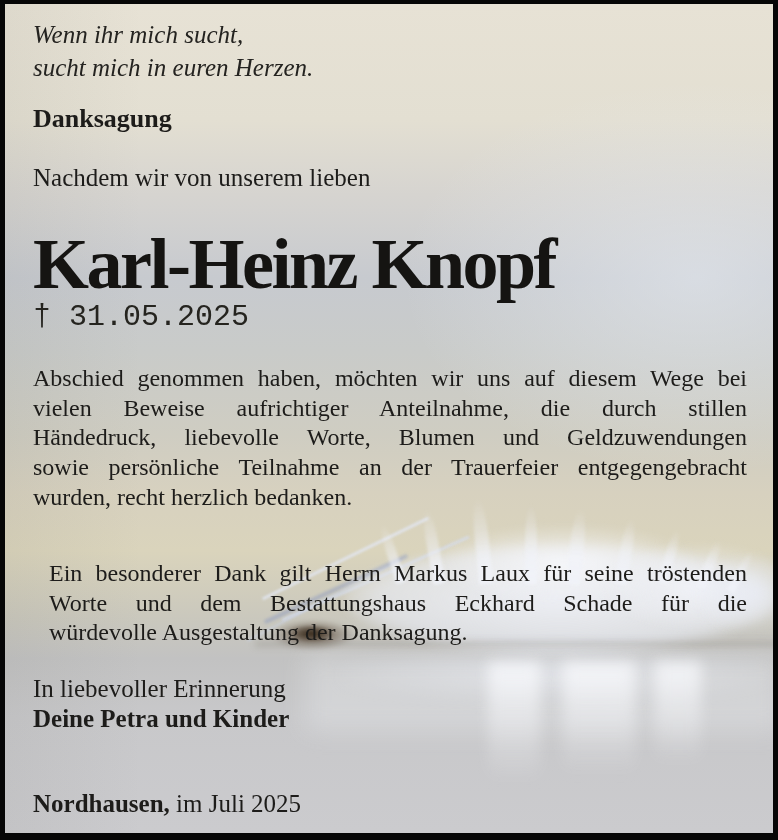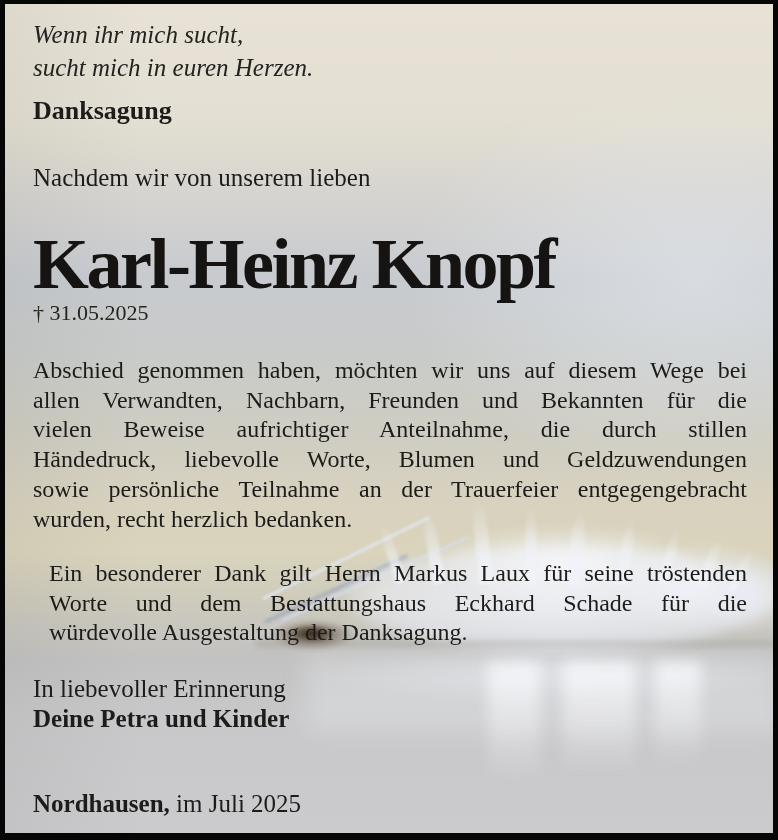--- a/index.html
+++ b/index.html
@@ -64,27 +64,27 @@
   .reflect-main { position: absolute; left: 335px; top: 645px; width: 430px; height: 52px;
     background: radial-gradient(ellipse, rgba(224,226,233,0.85), rgba(224,226,233,0) 78%); filter: blur(7px); }
   .reflect-haze { position: absolute; left: 300px; top: 652px; width: 478px; height: 75px;
     background: rgba(236,237,241,0.35); filter: blur(12px); }
   .streak { position: absolute; filter: blur(7px);
     background: linear-gradient(to bottom, rgba(249,250,253,0.8), rgba(249,250,253,0)); }
 
   .content { position: absolute; inset: 0; }
   .blk { position: absolute; left: 28px; right: 26px; }
   .verse { top: 14px; font-style: italic; font-size: 25px; line-height: 33px; color: #242320; }
-  .heading { top: 92px; font-weight: bold; font-size: 26px; }
+  .heading { top: 100px; font-weight: bold; font-size: 26px; }
   .intro { top: 160px; font-size: 25px; }
   .name { top: 224px; font-weight: bold; font-size: 72px; line-height: 1;
     letter-spacing: -2.5px; color: #151412; white-space: nowrap; }
-  .date { top: 296px; font-size: 22px; color: #25241f; }
+  .date { top: 296px; font-size: 30px; color: #25241f; font-family: Liberation Mono, monospace; }
   .para { font-size: 24px; line-height: 29.7px; }
-  .p1 { top: 352px; }
+  .p1 { top: 360px; }
   .p2 { top: 555px; margin-left: 16px; }
   .jl { text-align: justify; text-align-last: justify; }
   .jlast { text-align: left; }
   .closing { top: 670px; font-size: 25px; line-height: 30px; }
   .b { font-weight: bold; }
   .place { top: 786px; font-size: 25px; }
 </style>
 </head>
 <body>
 
@@ -134,21 +134,20 @@
     <div class="blk heading">Danksagung</div>
 
     <div class="blk name">Karl-Heinz Knopf</div>
 
     <div class="blk intro">Nachdem wir von unserem lieben</div>
 
     <div class="blk date">† 31.05.2025</div>
 
     <div class="blk para p1">
       <div class="jl">Abschied genommen haben, möchten wir uns auf diesem Wege bei</div>
-      <div class="jl">allen Verwandten, Nachbarn, Freunden und Bekannten für die</div>
       <div class="jl">vielen Beweise aufrichtiger Anteilnahme, die durch stillen</div>
       <div class="jl">Händedruck, liebevolle Worte, Blumen und Geldzuwendungen</div>
       <div class="jl">sowie persönliche Teilnahme an der Trauerfeier entgegengebracht</div>
       <div class="jlast">wurden, recht herzlich bedanken.</div>
     </div>
 
     <div class="blk para p2">
       <div class="jl">Ein besonderer Dank gilt Herrn Markus Laux für seine tröstenden</div>
       <div class="jl">Worte und dem Bestattungshaus Eckhard Schade für die</div>
       <div class="jlast">würdevolle Ausgestaltung der Danksagung.</div>

